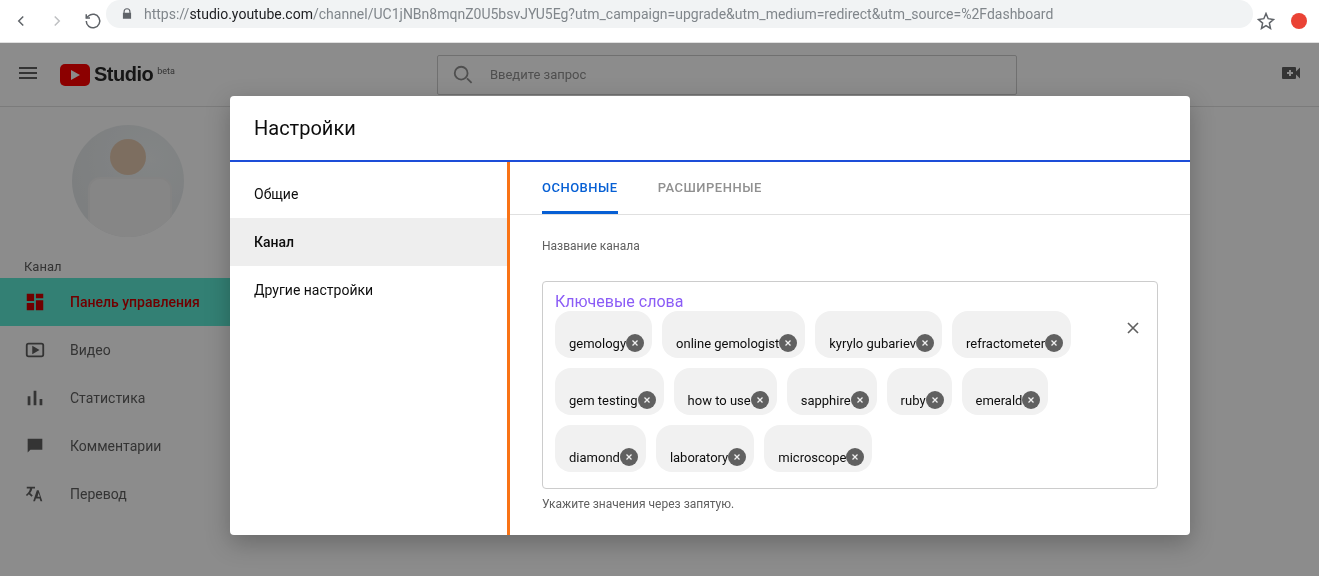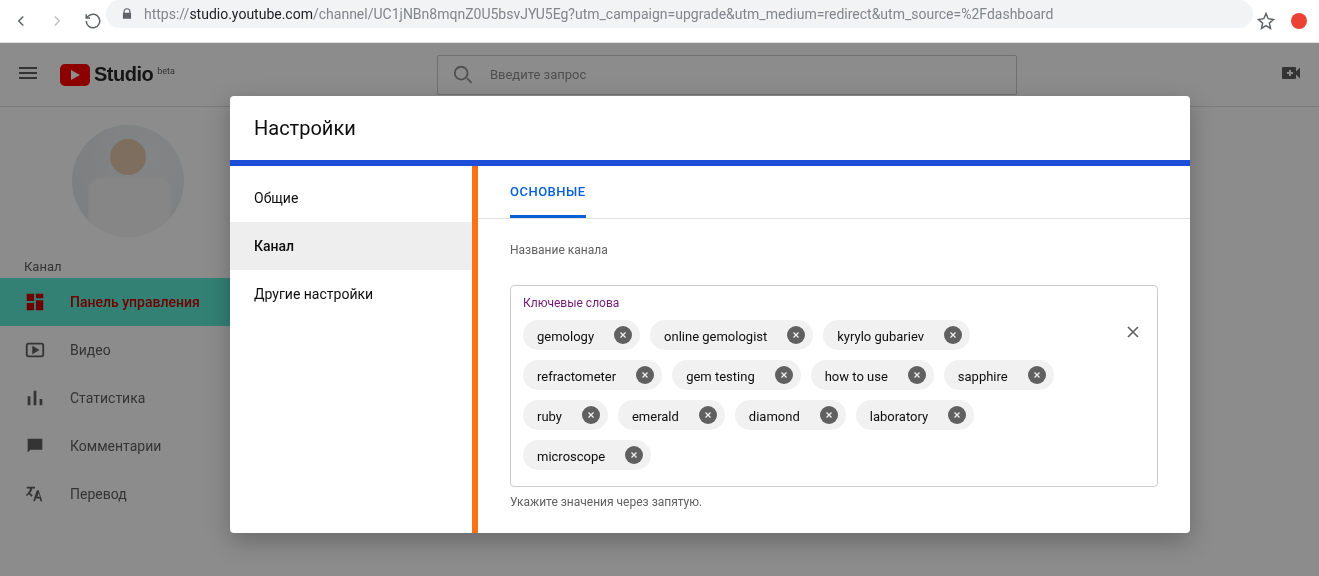--- a/index.html
+++ b/index.html
@@ -44,36 +44,36 @@
   .side-item { display: flex; align-items: center; gap: 24px; height: 48px; padding: 0 24px; font-size: 14px; color: #606060; cursor: pointer; }
   .side-item svg { width: 22px; height: 22px; }
   .side-item.active { color: #cc0000; background: #5eead4; font-weight: 500; }
   .side-item.active svg { color: #cc0000; }
 
   
   .overlay { position: absolute; inset: 43px 0 0 0; background: rgba(0,0,0,0.45); }
 
   
   .modal { position: absolute; left: 230px; top: 96px; width: 960px; background: #fff; border-radius: 4px; box-shadow: 0 8px 24px rgba(0,0,0,0.25); overflow: hidden; }
-  .modal-title { font-size: 20px; font-weight: 400; color: #0d0d0d; padding: 20px 24px; border-bottom: 6px solid #1d4ed8; }
+  .modal-title { font-size: 20px; font-weight: 400; color: #0d0d0d; padding: 20px 24px; border-bottom: 2px solid #1d4ed8; }
   .modal-body { display: flex; }
-  .modal-side { width: 248px; border-right: 6px solid #f97316; padding-top: 8px; }
+  .modal-side { width: 280px; border-right: 3px solid #f97316; padding-top: 8px; }
   .mside-item { height: 48px; display: flex; align-items: center; padding: 0 24px; font-size: 14px; color: #0d0d0d; cursor: pointer; }
   .mside-item.selected { background: #eeeeee; font-weight: 500; }
   .modal-main { flex: 1; padding: 0 0 24px 0; }
   .tabs { display: flex; gap: 40px; padding: 0 32px; border-bottom: 1px solid #e0e0e0; }
   .tab { padding: 18px 0 16px; font-size: 13px; font-weight: 500; letter-spacing: 0.5px; color: #909090; cursor: pointer; border-bottom: 3px solid transparent; }
   .tab.active { color: #065fd4; border-bottom-color: #065fd4; }
   .form-area { padding: 24px 32px 0; }
   .field-label { font-size: 12px; color: #606060; margin-bottom: 6px; }
   .field-value { font-size: 15px; color: #0d0d0d; }
   .keywords-box { margin-top: 28px; border: 1px solid #ccc; border-radius: 4px; padding: 10px 12px 16px; position: relative; }
-  .kw-label { font-size: 12px; color: #701a75; margin-bottom: 10px; }
+  .kw-label { font-size: 16px; color: #8b5cf6; }
   .chips { display: flex; flex-wrap: wrap; gap: 10px; padding-right: 40px; }
-  .chip { display: inline-flex; align-items: flex-end; gap: 20px; background: #f1f1f1; border-radius: 16px; padding: 6px 8px 6px 14px; font-size: 13px; color: #0d0d0d; }
+  .chip { display: inline-flex; align-items: center; gap: 0; background: #f1f1f1; border-radius: 16px; padding: 23px 8px 6px 14px; font-size: 13px; color: #0d0d0d; }
   .chip-x { width: 18px; height: 18px; border-radius: 50%; background: #606060; display: flex; align-items: center; justify-content: center; cursor: pointer; }
   .chip-x svg { width: 10px; height: 10px; color: #f1f1f1; }
   .clear-all { position: absolute; right: 14px; top: 36px; width: 20px; height: 20px; color: #606060; cursor: pointer; }
   .helper { font-size: 12px; color: #606060; margin-top: 8px; }
 </style>
 </head>
 <body>
 
 <div class="chrome-bar">
   <div class="nav-icons">
@@ -186,20 +186,21 @@
       <div class="mside-item selected">
           <span>Канал</span>
         </div>
       <div class="mside-item">
           <span>Другие настройки</span>
         </div>
     </div>
     <div class="modal-main">
       <div class="tabs">
         <div class="tab active"><span>ОСНОВНЫЕ</span></div>
+        <div class="tab"><span>РАСШИРЕННЫЕ</span></div>
       </div>
       <div class="form-area">
         <div class="field-label">Название канала</div>
 
         <div class="keywords-box">
           <div class="kw-label">Ключевые слова</div>
           <div class="chips" id="chips">
               <span class="chip">
                 <span>gemology</span>
                 <span class="chip-x">

